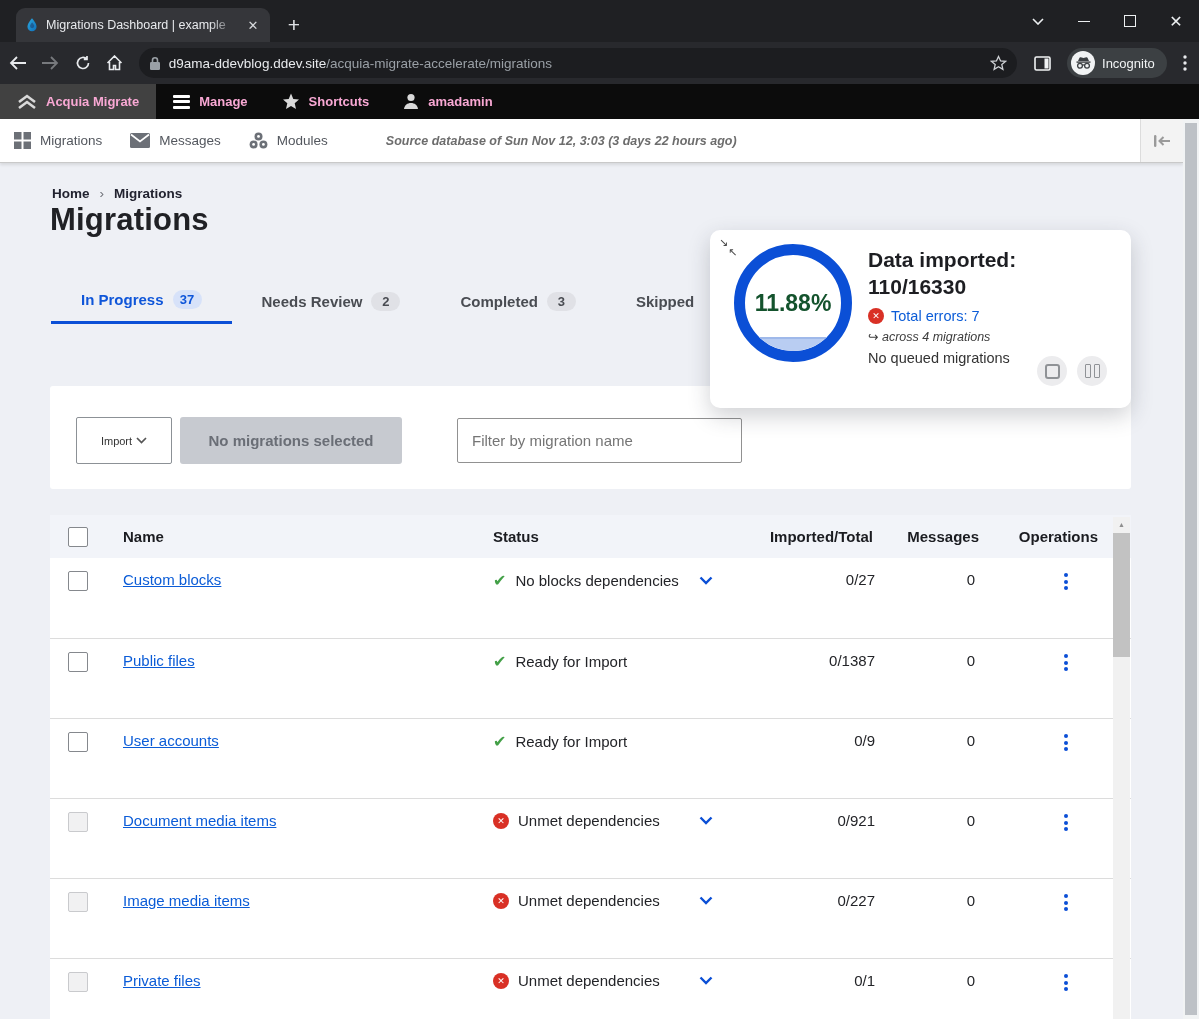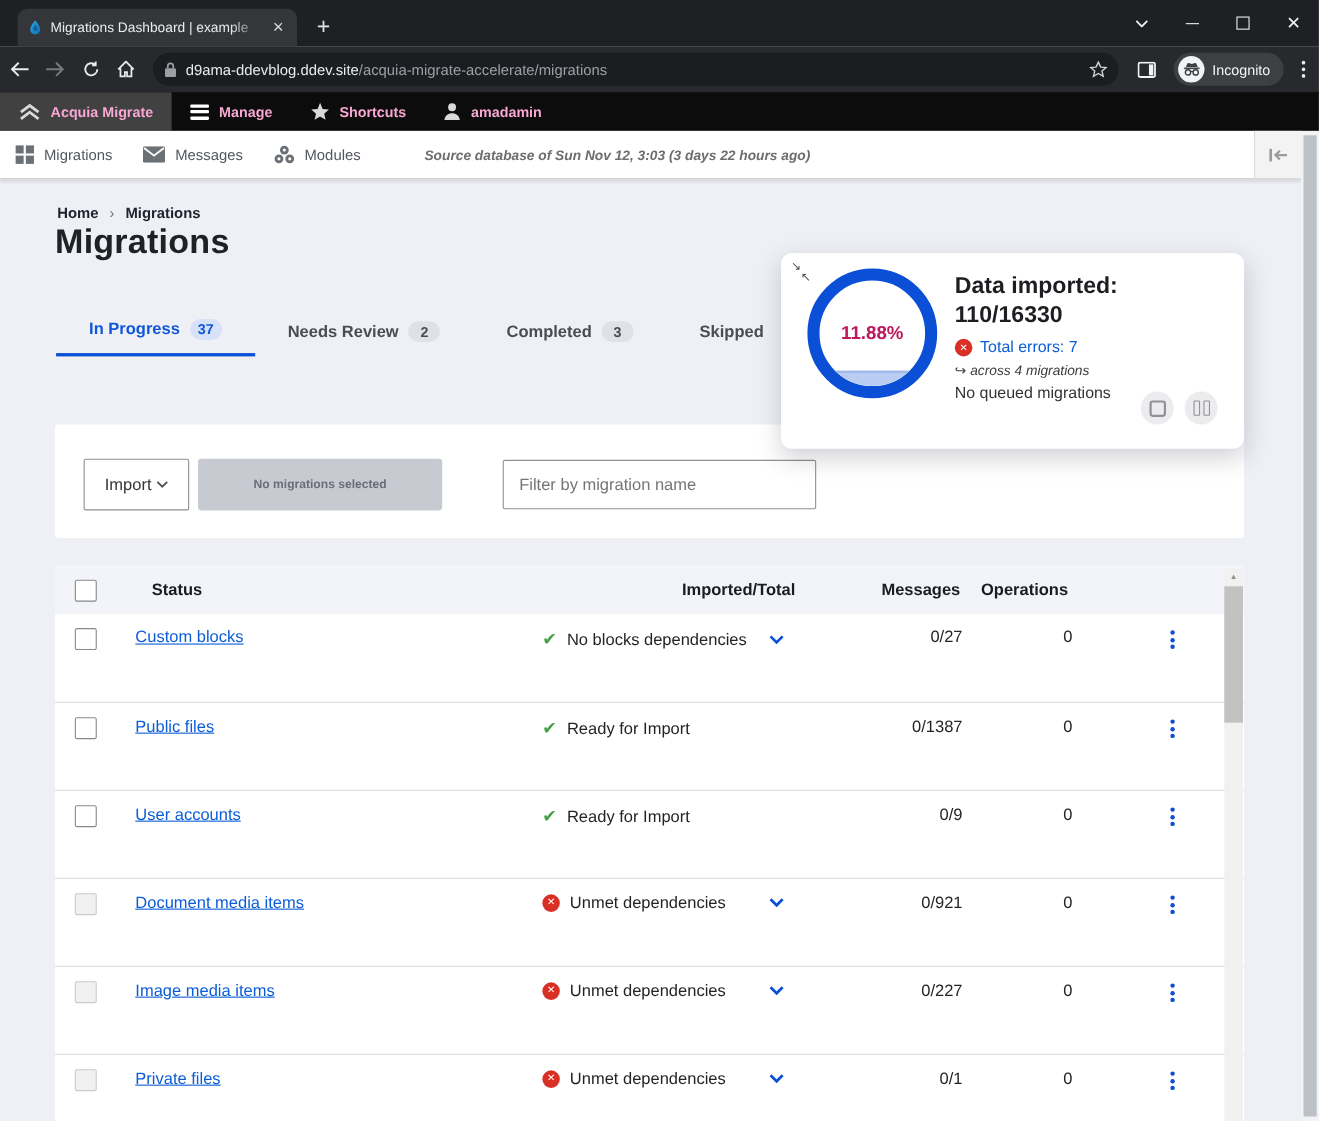--- a/index.html
+++ b/index.html
@@ -68,43 +68,43 @@
 
   
   .progress-card{position:absolute;left:710px;top:68px;width:421px;height:178px;background:#fff;border-radius:10px;
     box-shadow:0 8px 22px rgba(40,44,60,.22);z-index:50;}
   .collapse-arrows{position:absolute;left:9px;top:7px;color:#4a4a4a;font-size:11px;line-height:10px;}
   .collapse-arrows span{display:block;}
   .collapse-arrows span:last-child{margin-left:9px;}
   .ring{position:absolute;left:24px;top:14px;width:96px;height:96px;border:11px solid #0b4fd6;border-radius:50%;
     background:#fff;overflow:hidden;display:flex;align-items:center;justify-content:center;}
   .ring-fill{position:absolute;left:0;right:0;bottom:0;height:13%;background:#b9cdf2;border-top:2px solid #9fb9ea;}
-  .ring-pct{position:relative;font-size:17px;font-weight:700;color:#be185d;}
+  .ring-pct{position:relative;font-size:23px;font-weight:700;color:#14532d;}
   .pc-text{position:absolute;left:158px;top:16px;}
   .pc-line1,.pc-line2{font-size:21px;font-weight:700;color:#1d1e22;line-height:27px;}
   .pc-errors{display:flex;align-items:center;gap:7px;margin-top:8px;}
   .pc-errors a{color:#0b5cd7;font-size:14.5px;text-decoration:none;}
   .pc-across{margin-top:5px;font-size:12.5px;font-style:italic;color:#3c3c3c;}
   .pc-queued{margin-top:6px;font-size:14.5px;color:#333;}
   .pc-buttons{position:absolute;right:24px;bottom:22px;display:flex;gap:10px;}
   .round-btn{width:30px;height:30px;border-radius:50%;background:#ececee;border:none;display:flex;align-items:center;justify-content:center;}
   .stop-ic{width:11px;height:11px;border:2px solid #8f9296;border-radius:3px;}
   .pause-ic{display:flex;gap:3px;}
   .pause-ic i{display:block;width:4px;height:12px;border:1.4px solid #8f9296;border-radius:1px;}
 
   
   .err-badge{width:16px;height:16px;border-radius:50%;background:#d93025;color:#fff;font-size:9px;font-weight:700;
     display:flex;align-items:center;justify-content:center;flex:0 0 16px;}
 
   
   .controls-card{position:absolute;left:50px;top:224px;width:1081px;height:103px;background:#fff;border-radius:3px;}
   .import-btn{position:absolute;left:26px;top:31px;width:96px;height:47px;background:#fff;border:1px solid #8c9196;
-    border-radius:2px;font-size:15px;color:#333;display:flex;align-items:center;justify-content:center;gap:4px;}
+    border-radius:2px;font-size:11px;color:#333;display:flex;align-items:center;justify-content:center;gap:4px;}
   .bulk-btn{position:absolute;left:130px;top:31px;width:222px;height:47px;background:#c7cad0;border:none;border-radius:3px;
-    font-size:11px;font-weight:700;color:#6a6e76;}
+    font-size:15px;font-weight:700;color:#6a6e76;}
   .filter-input{position:absolute;left:407px;top:32px;width:285px;height:45px;border:1px solid #919191;border-radius:2px;
     padding:0 14px;font-size:15px;color:#333;box-sizing:border-box;font-family:inherit;}
   .filter-input::placeholder{color:#757575;}
 
   
   .table-card{position:absolute;left:50px;top:353px;width:1081px;bottom:0;background:#fff;overflow:hidden;}
   .tgrid{display:grid;grid-template-columns:60px 355px 260px 150px 106px 127px;align-items:start;}
   .thead{background:#f2f4f9;height:43px;align-items:center;font-size:15px;font-weight:700;color:#1b1c21;}
   .th{padding:0 2px;}
   .th.right,.td.right{text-align:right;justify-self:stretch;}
@@ -348,20 +348,21 @@
             <path d="M1 1l4.5 4.5L10 1" stroke="#555" stroke-width="1.7" fill="none"></path>
           </svg>
       </button>
       <button class="bulk-btn" disabled="">No migrations selected</button>
       <input class="filter-input" type="text" placeholder="Filter by migration name" style="">
     </div>
 
     <div class="table-card">
       <div class="tgrid thead">
         <span class="cb"></span>
+        <span class="th name-cell">Name</span>
         <span class="th" style="padding-left:28px;">Status</span>
         <span class="th right">Imported/Total</span>
         <span class="th right">Messages</span>
         <span class="th right" style="padding-right:10px;">Operations</span>
       </div>
       <div id="table-rows">
           <div class="tgrid trow">
             <span class="cb"></span>
             <span class="name-cell"><a href="#">Custom blocks</a></span>
             <span class="status-cell">

